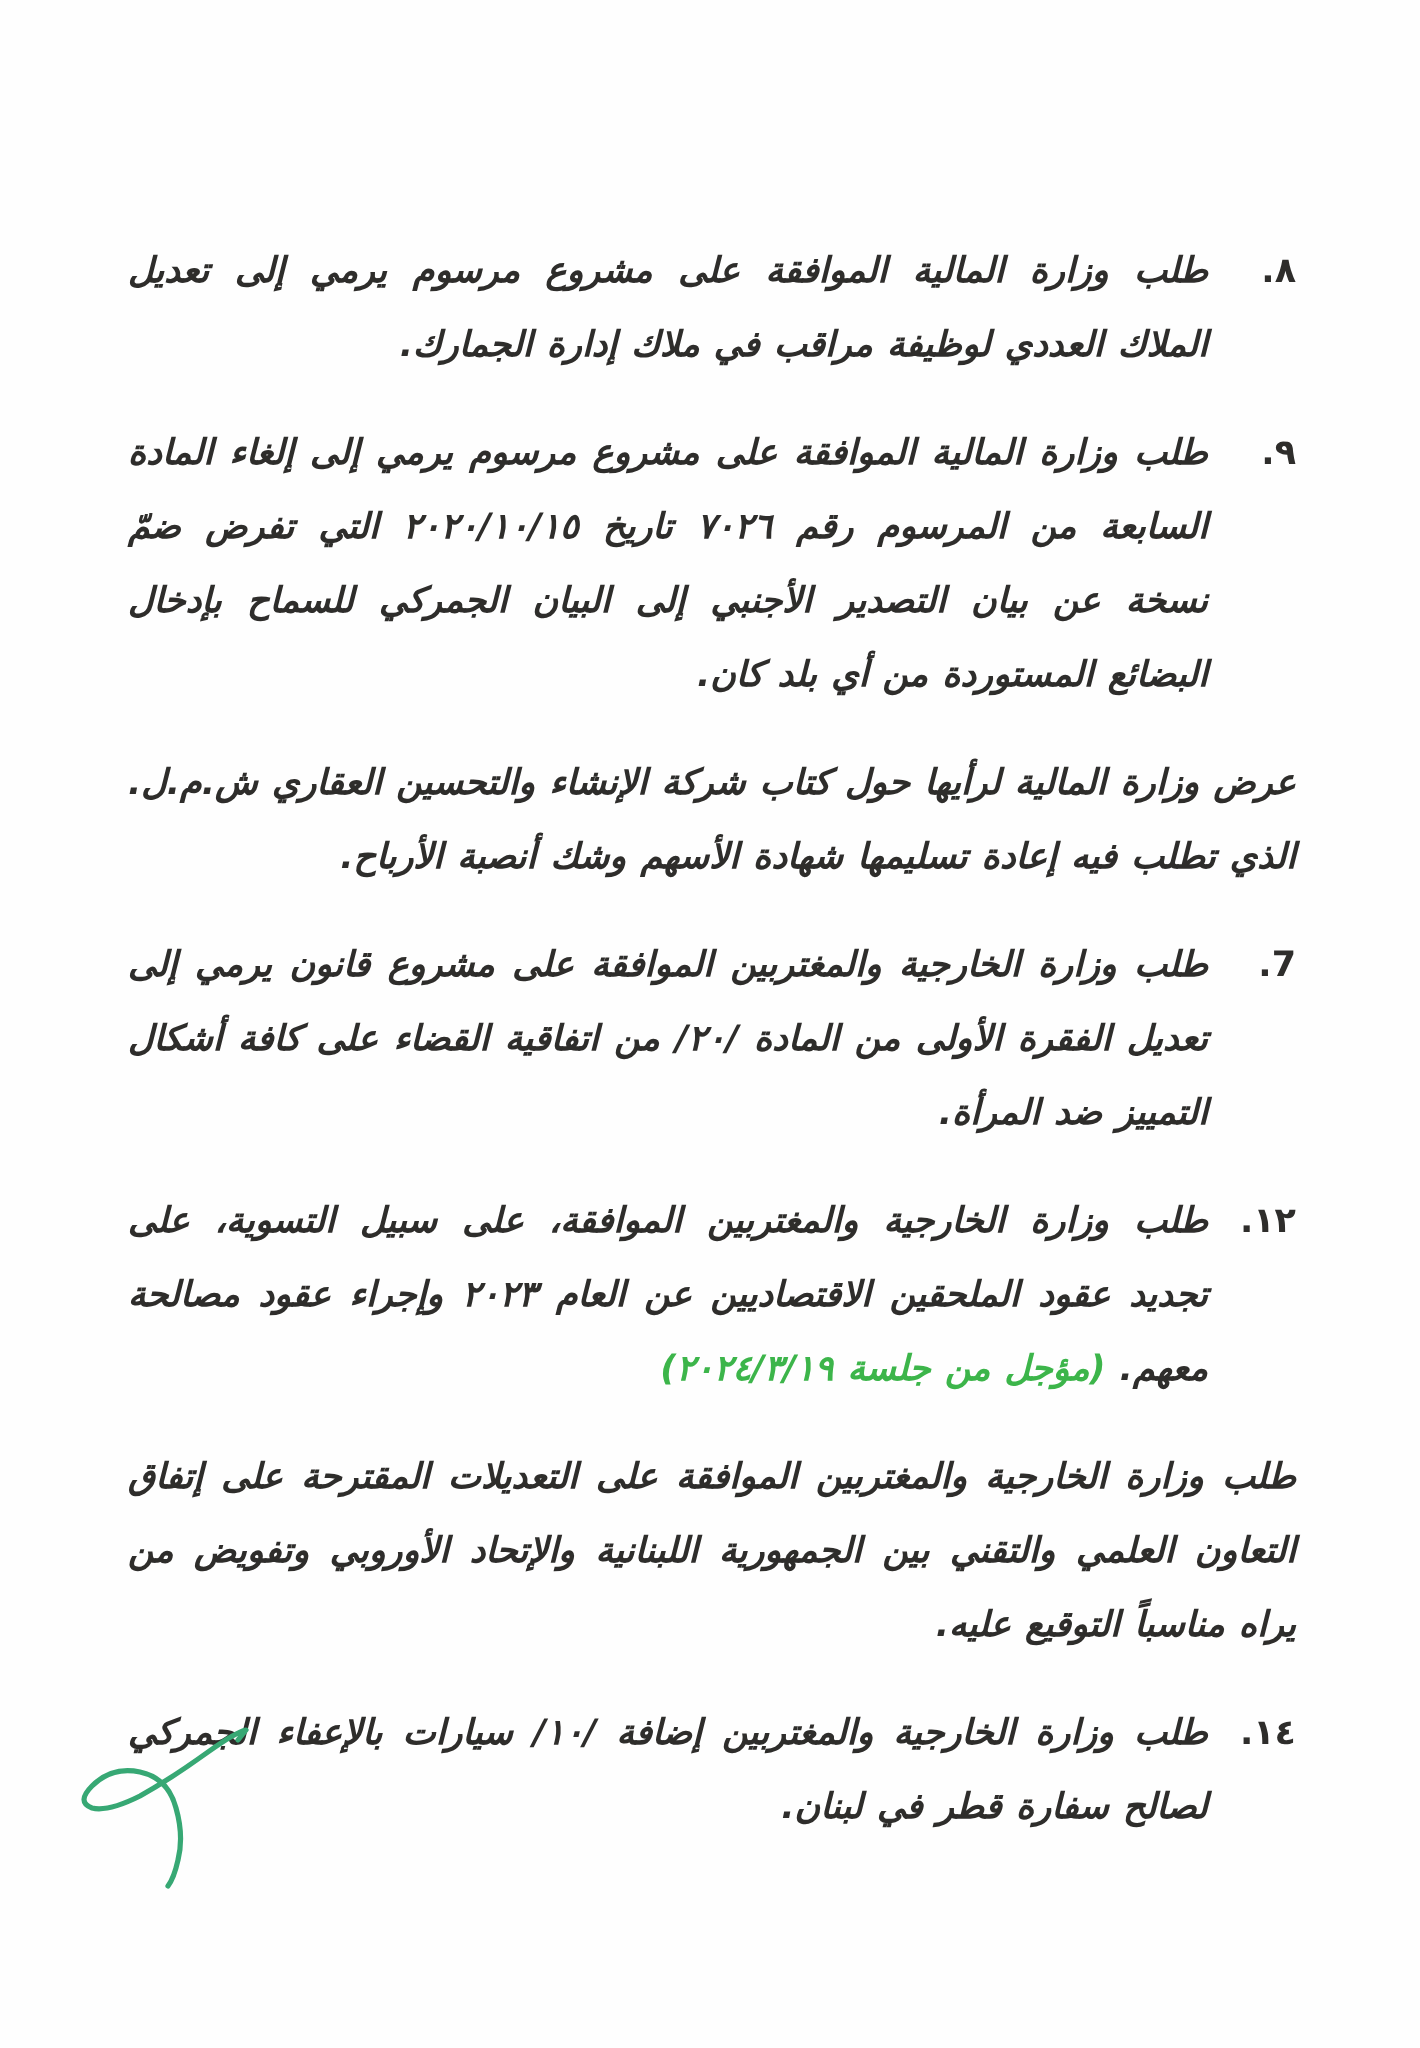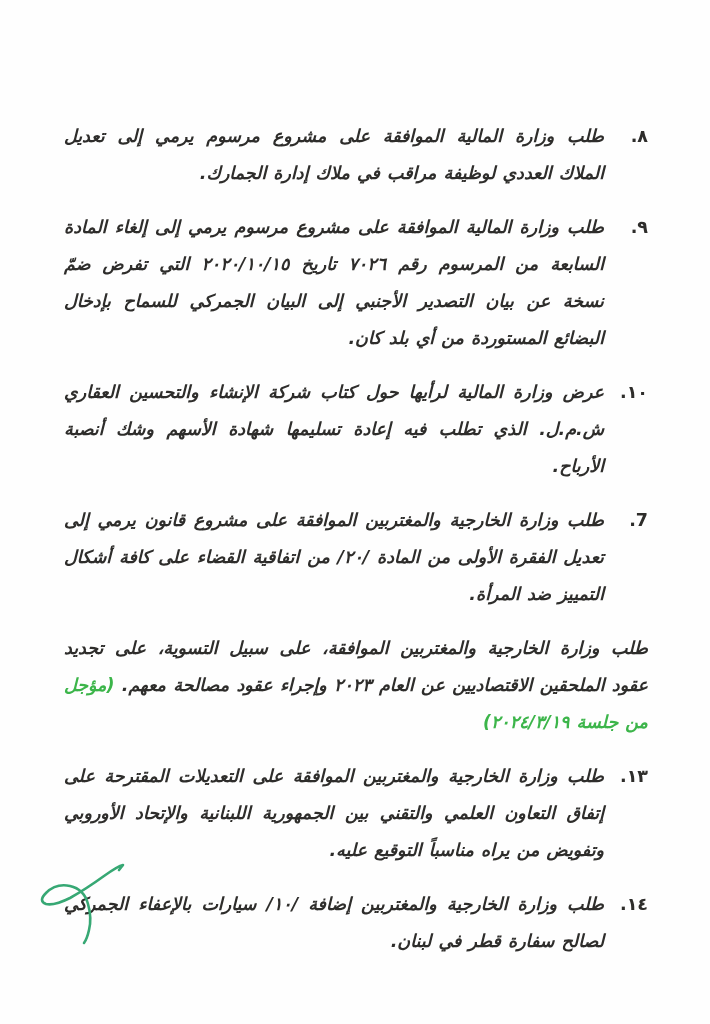--- a/index.html
+++ b/index.html
@@ -69,35 +69,34 @@
       <span class="item-number">٨.</span>
       <span class="item-text"><span>طلب وزارة المالية الموافقة على مشروع مرسوم يرمي إلى تعديل الملاك العددي لوظيفة مراقب في ملاك إدارة الجمارك.</span><span class="postponed-annotation"></span></span>
     </div>
 
     <div class="agenda-item">
       <span class="item-number">٩.</span>
       <span class="item-text"><span>طلب وزارة المالية الموافقة على مشروع مرسوم يرمي إلى إلغاء المادة السابعة من المرسوم رقم ٧٠٢٦ تاريخ ٢٠٢٠/١٠/١٥ التي تفرض ضمّ نسخة عن بيان التصدير الأجنبي إلى البيان الجمركي للسماح بإدخال البضائع المستوردة من أي بلد كان.</span><span class="postponed-annotation"></span></span>
     </div>
 
     <div class="agenda-item">
-      <span class="item-number">١٠.</span>
       <span class="item-text"><span>عرض وزارة المالية لرأيها حول كتاب شركة الإنشاء والتحسين العقاري ش.م.ل. الذي تطلب فيه إعادة تسليمها شهادة الأسهم وشك أنصبة الأرباح.</span><span class="postponed-annotation"></span></span>
     </div>
 
     <div class="agenda-item">
       <span class="item-number">7.</span>
       <span class="item-text"><span>طلب وزارة الخارجية والمغتربين الموافقة على مشروع قانون يرمي إلى تعديل الفقرة الأولى من المادة /٢٠/ من اتفاقية القضاء على كافة أشكال التمييز ضد المرأة.</span><span class="postponed-annotation"></span></span>
     </div>
 
     <div class="agenda-item">
+      <span class="item-number">١٢.</span>
       <span class="item-text"><span>طلب وزارة الخارجية والمغتربين الموافقة، على سبيل التسوية، على تجديد عقود الملحقين الاقتصاديين عن العام ٢٠٢٣ وإجراء عقود مصالحة معهم. </span><span class="postponed-annotation">(مؤجل من جلسة ٢٠٢٤/٣/١٩)</span></span>
     </div>
 
     <div class="agenda-item">
-      <span class="item-number">١٣.</span>
       <span class="item-text"><span>طلب وزارة الخارجية والمغتربين الموافقة على التعديلات المقترحة على إتفاق التعاون العلمي والتقني بين الجمهورية اللبنانية والإتحاد الأوروبي وتفويض من يراه مناسباً التوقيع عليه.</span><span class="postponed-annotation"></span></span>
     </div>
 
     <div class="agenda-item">
       <span class="item-number">١٤.</span>
       <span class="item-text"><span>طلب وزارة الخارجية والمغتربين إضافة /١٠/ سيارات بالإعفاء الجمركي لصالح سفارة  قطر في لبنان.</span><span class="postponed-annotation"></span></span>
     </div>
 
   </div>
 

